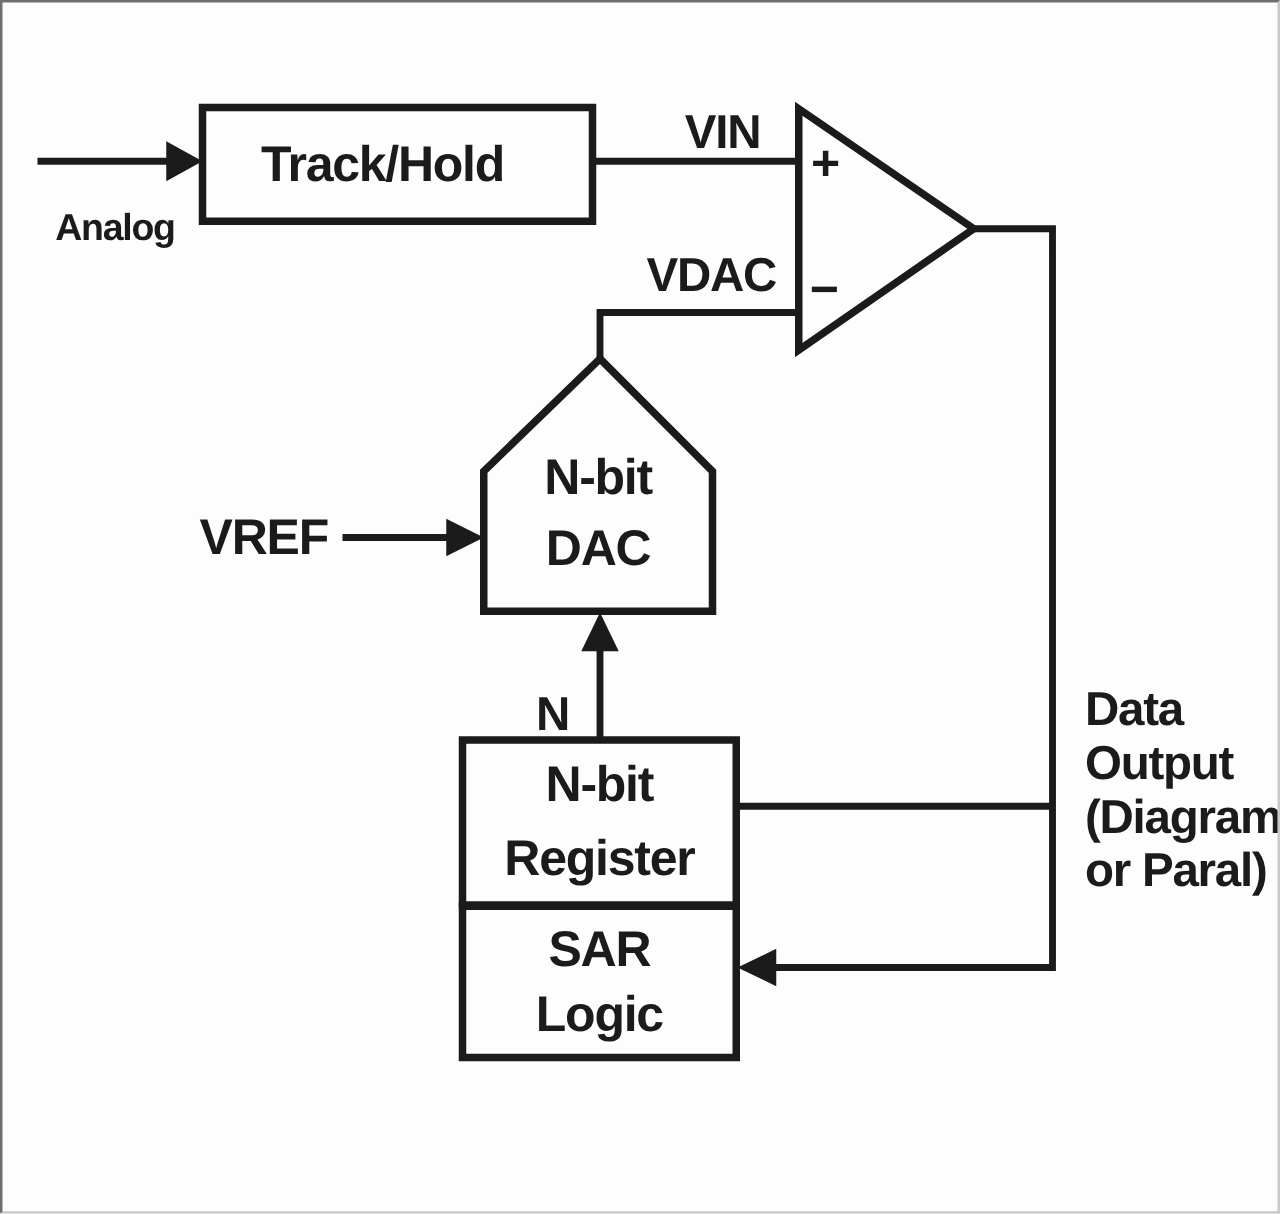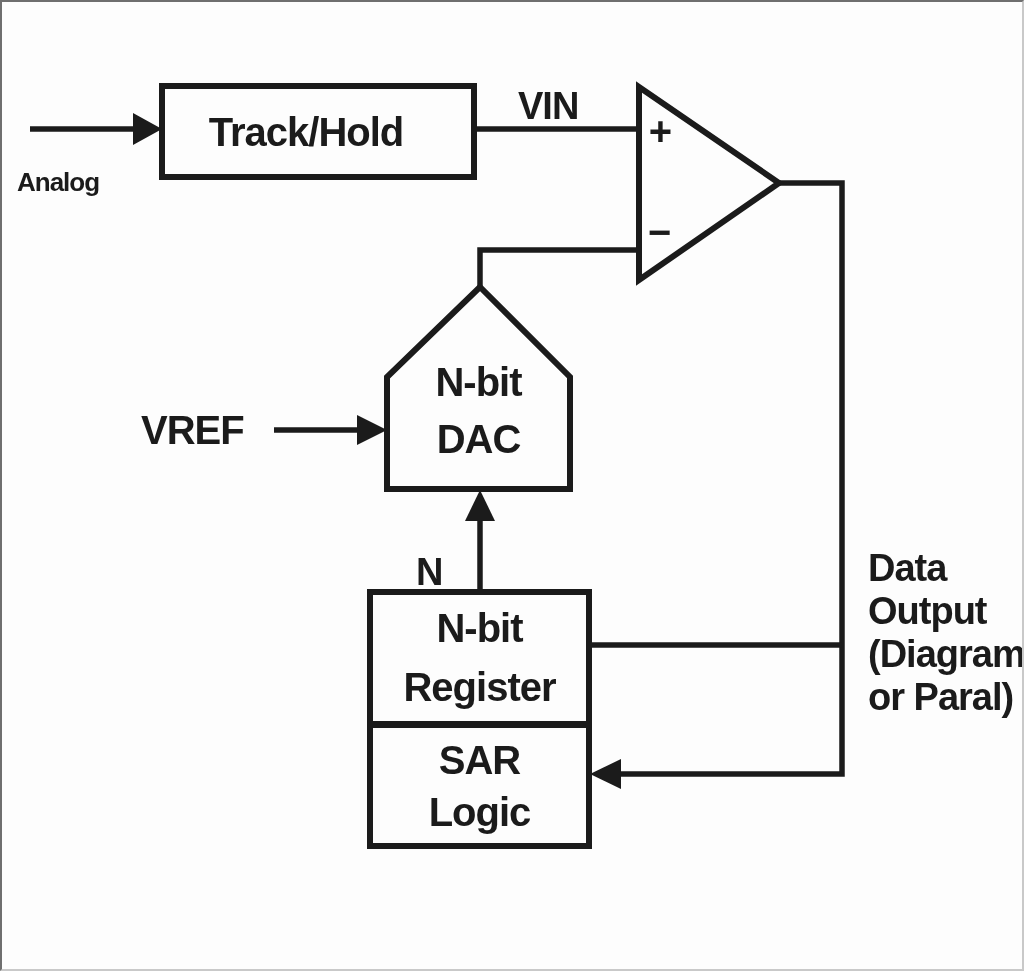--- a/index.html
+++ b/index.html
@@ -19,30 +19,30 @@
   }
   #art { position: absolute; left: 0; top: 0; }
   .lbl {
     position: absolute;
     font-weight: bold;
     letter-spacing: -1px;
     color: #1b1b1b;
     white-space: nowrap;
   }
   .wire-lbl { font-size: 38px; line-height: 38px; }
-  .center { }
+  .center { text-align: center; }
   .block-lbl {
     display: flex;
     flex-direction: column;
     justify-content: center;
     align-items: center;
     font-size: 40px;
     line-height: 57px;
   }
-  .analog { left: 15px; top: 163px; width: 150px; font-size: 26px; line-height: 35px; }
+  .analog { left: 15px; top: 163px; width: 150px; font-size: 30px; line-height: 35px; }
   .vin    { left: 516px; top: 85px;  width: 120px; }
   .vdac   { left: 497px; top: 200px; width: 140px; }
   .vref   { left: 139px; top: 409px; width: 140px; font-size: 40px; }
   .nbus   { left: 414px; top: 551px; width: 52px;  }
   .plus   { left: 641px; top: 108px; width: 34px; height: 42px; font-size: 40px; line-height: 42px; text-align: center;}
   .minus  { left: 640px; top: 209px; width: 34px; height: 42px; font-size: 40px; line-height: 42px; text-align: center;}
   .trackhold { left: 148px; top: 84px; width: 312px; height: 91px; font-size: 40px; line-height: 40px; }
   .daclbl    { left: 385px; top: 351px; width: 183px; height: 115px; }
   .reglbl    { left: 368px; top: 592px; width: 219px; height: 128px; line-height: 59px; }
   .sarlbl    { left: 368px; top: 726px; width: 219px; height: 115px; line-height: 52px; }
@@ -87,20 +87,21 @@
       <polygon points="619,757 588,772 619,787"></polygon>
     </g>
   </svg>
 
   <div class="lbl analog center">
     <div>Analog</div>
   </div>
 
   <div class="lbl wire-lbl vin center">VIN</div>
 
+  <div class="lbl wire-lbl vdac center">VDAC</div>
 
   <div class="lbl wire-lbl vref center">VREF</div>
 
   <div class="lbl wire-lbl nbus center">N</div>
 
   <div class="lbl plus">+</div>
 
   <div class="lbl minus">−</div>
 
   <div class="lbl block-lbl trackhold">

